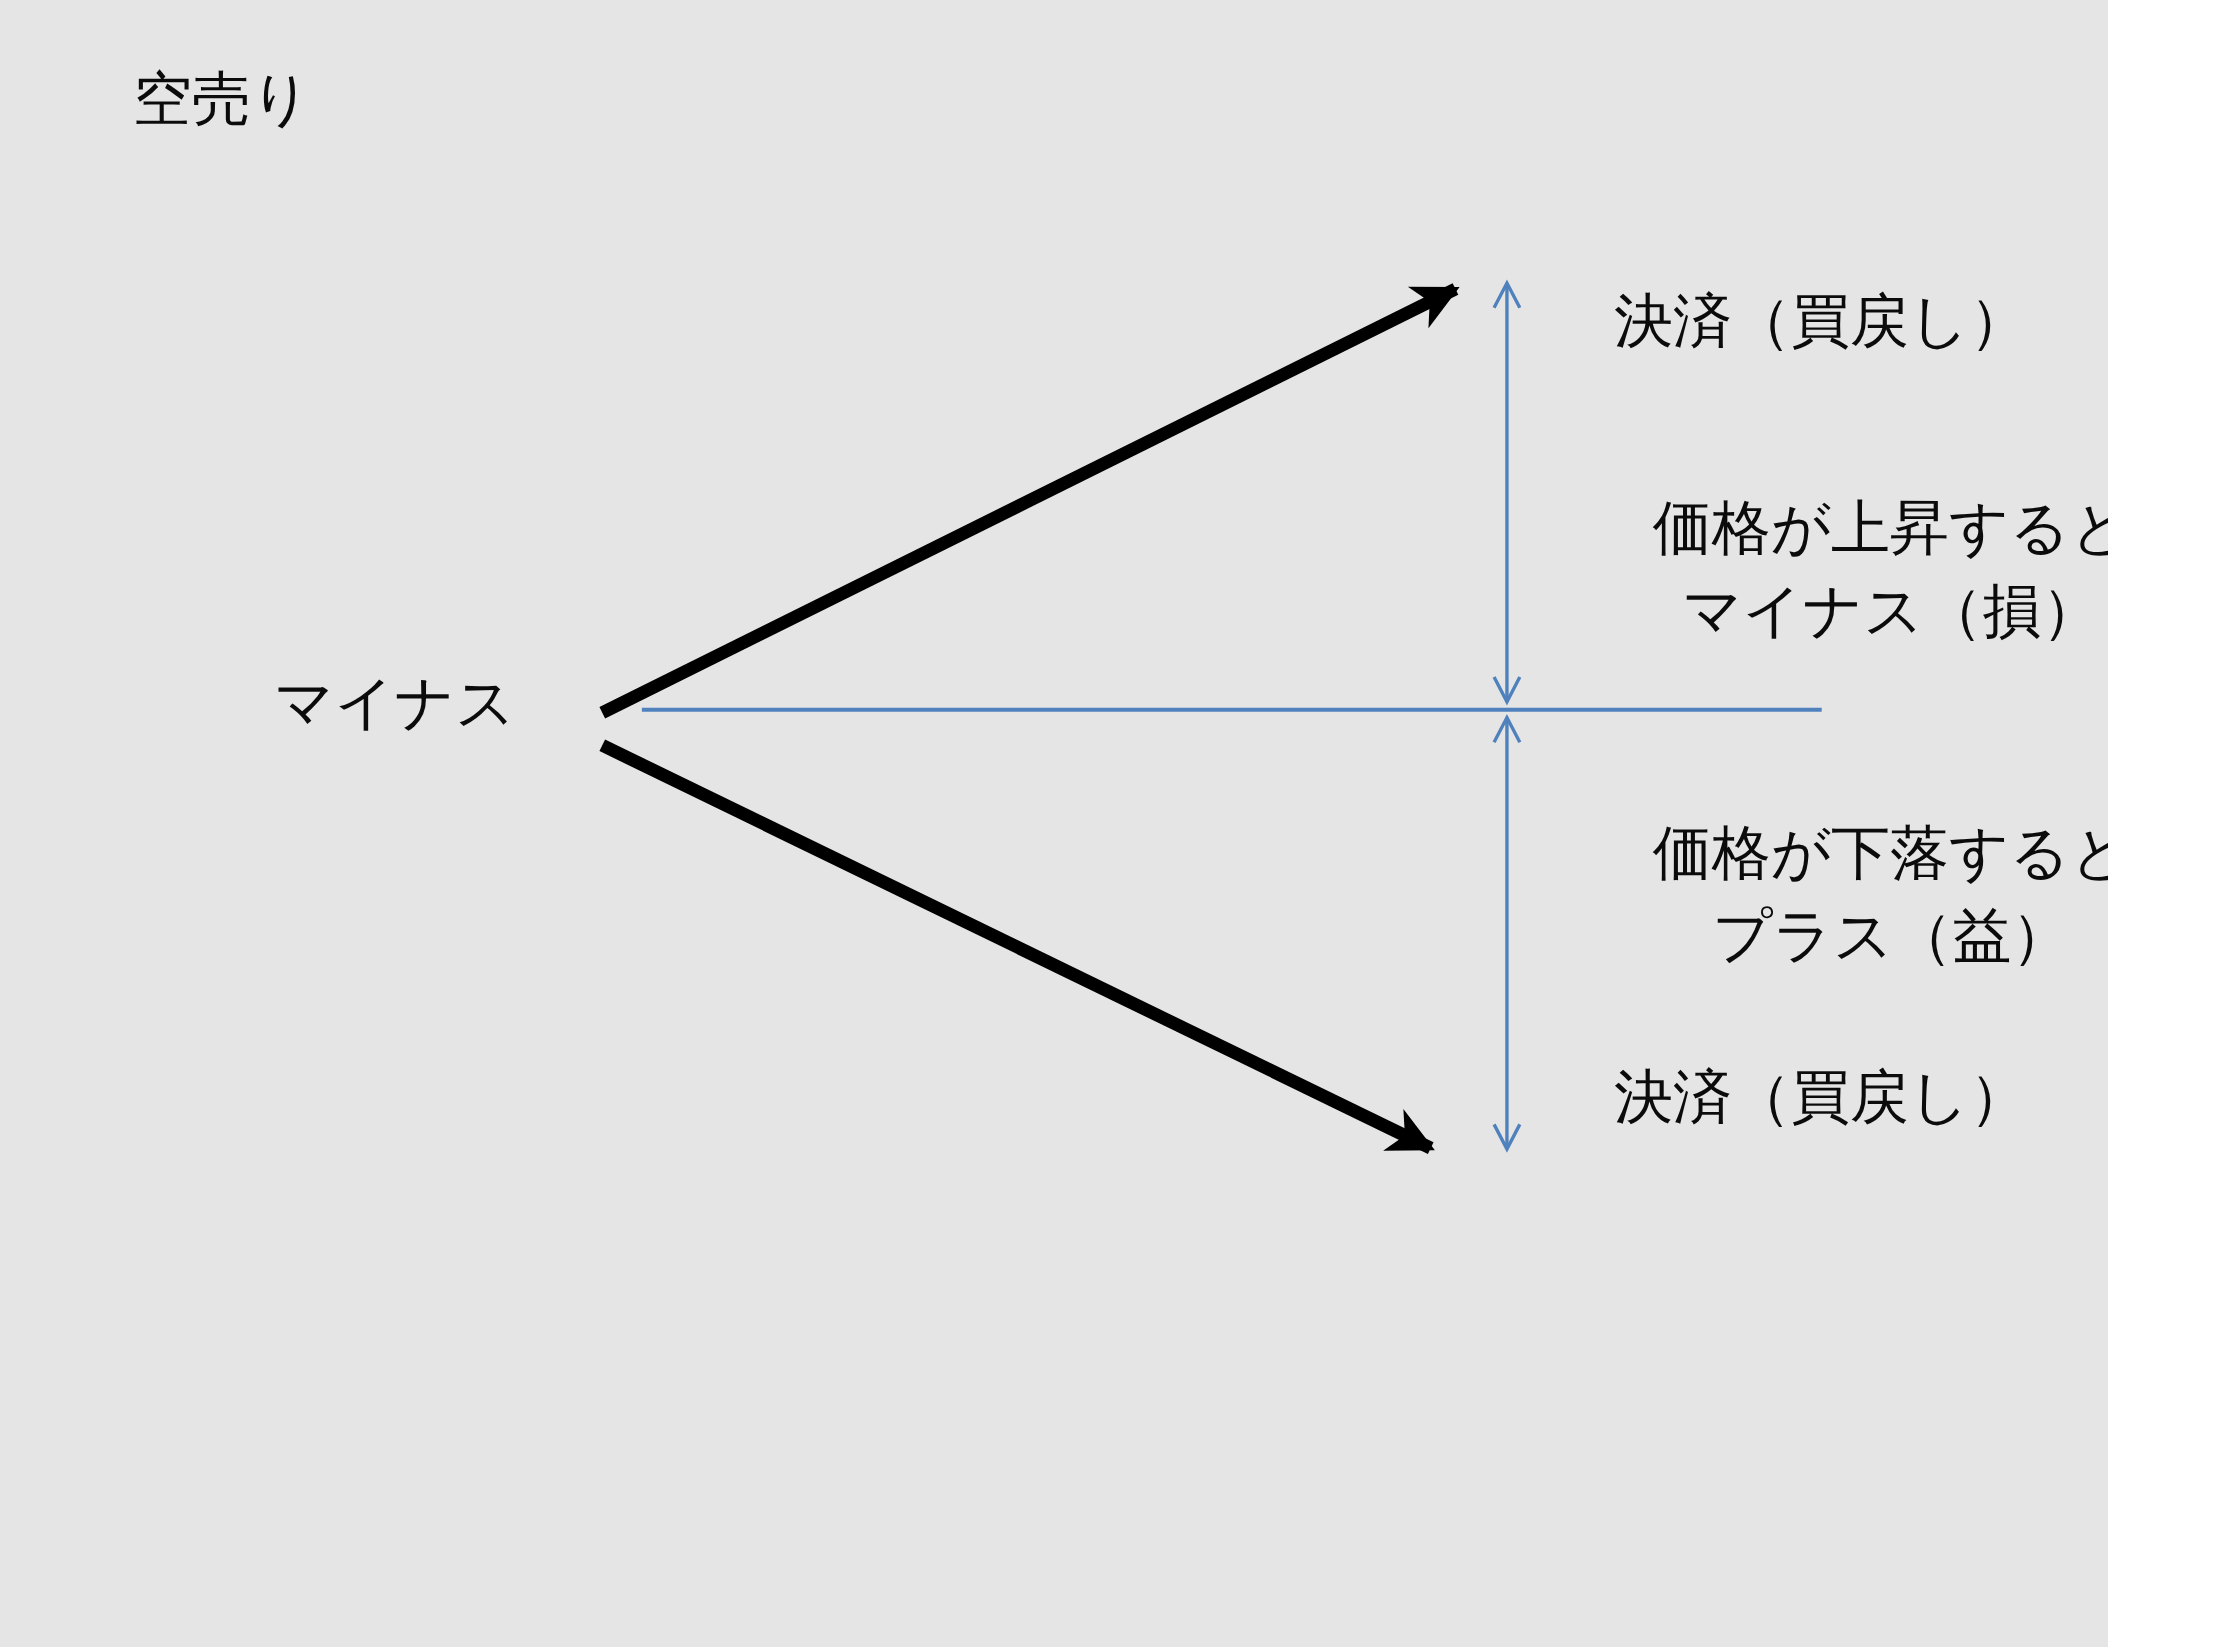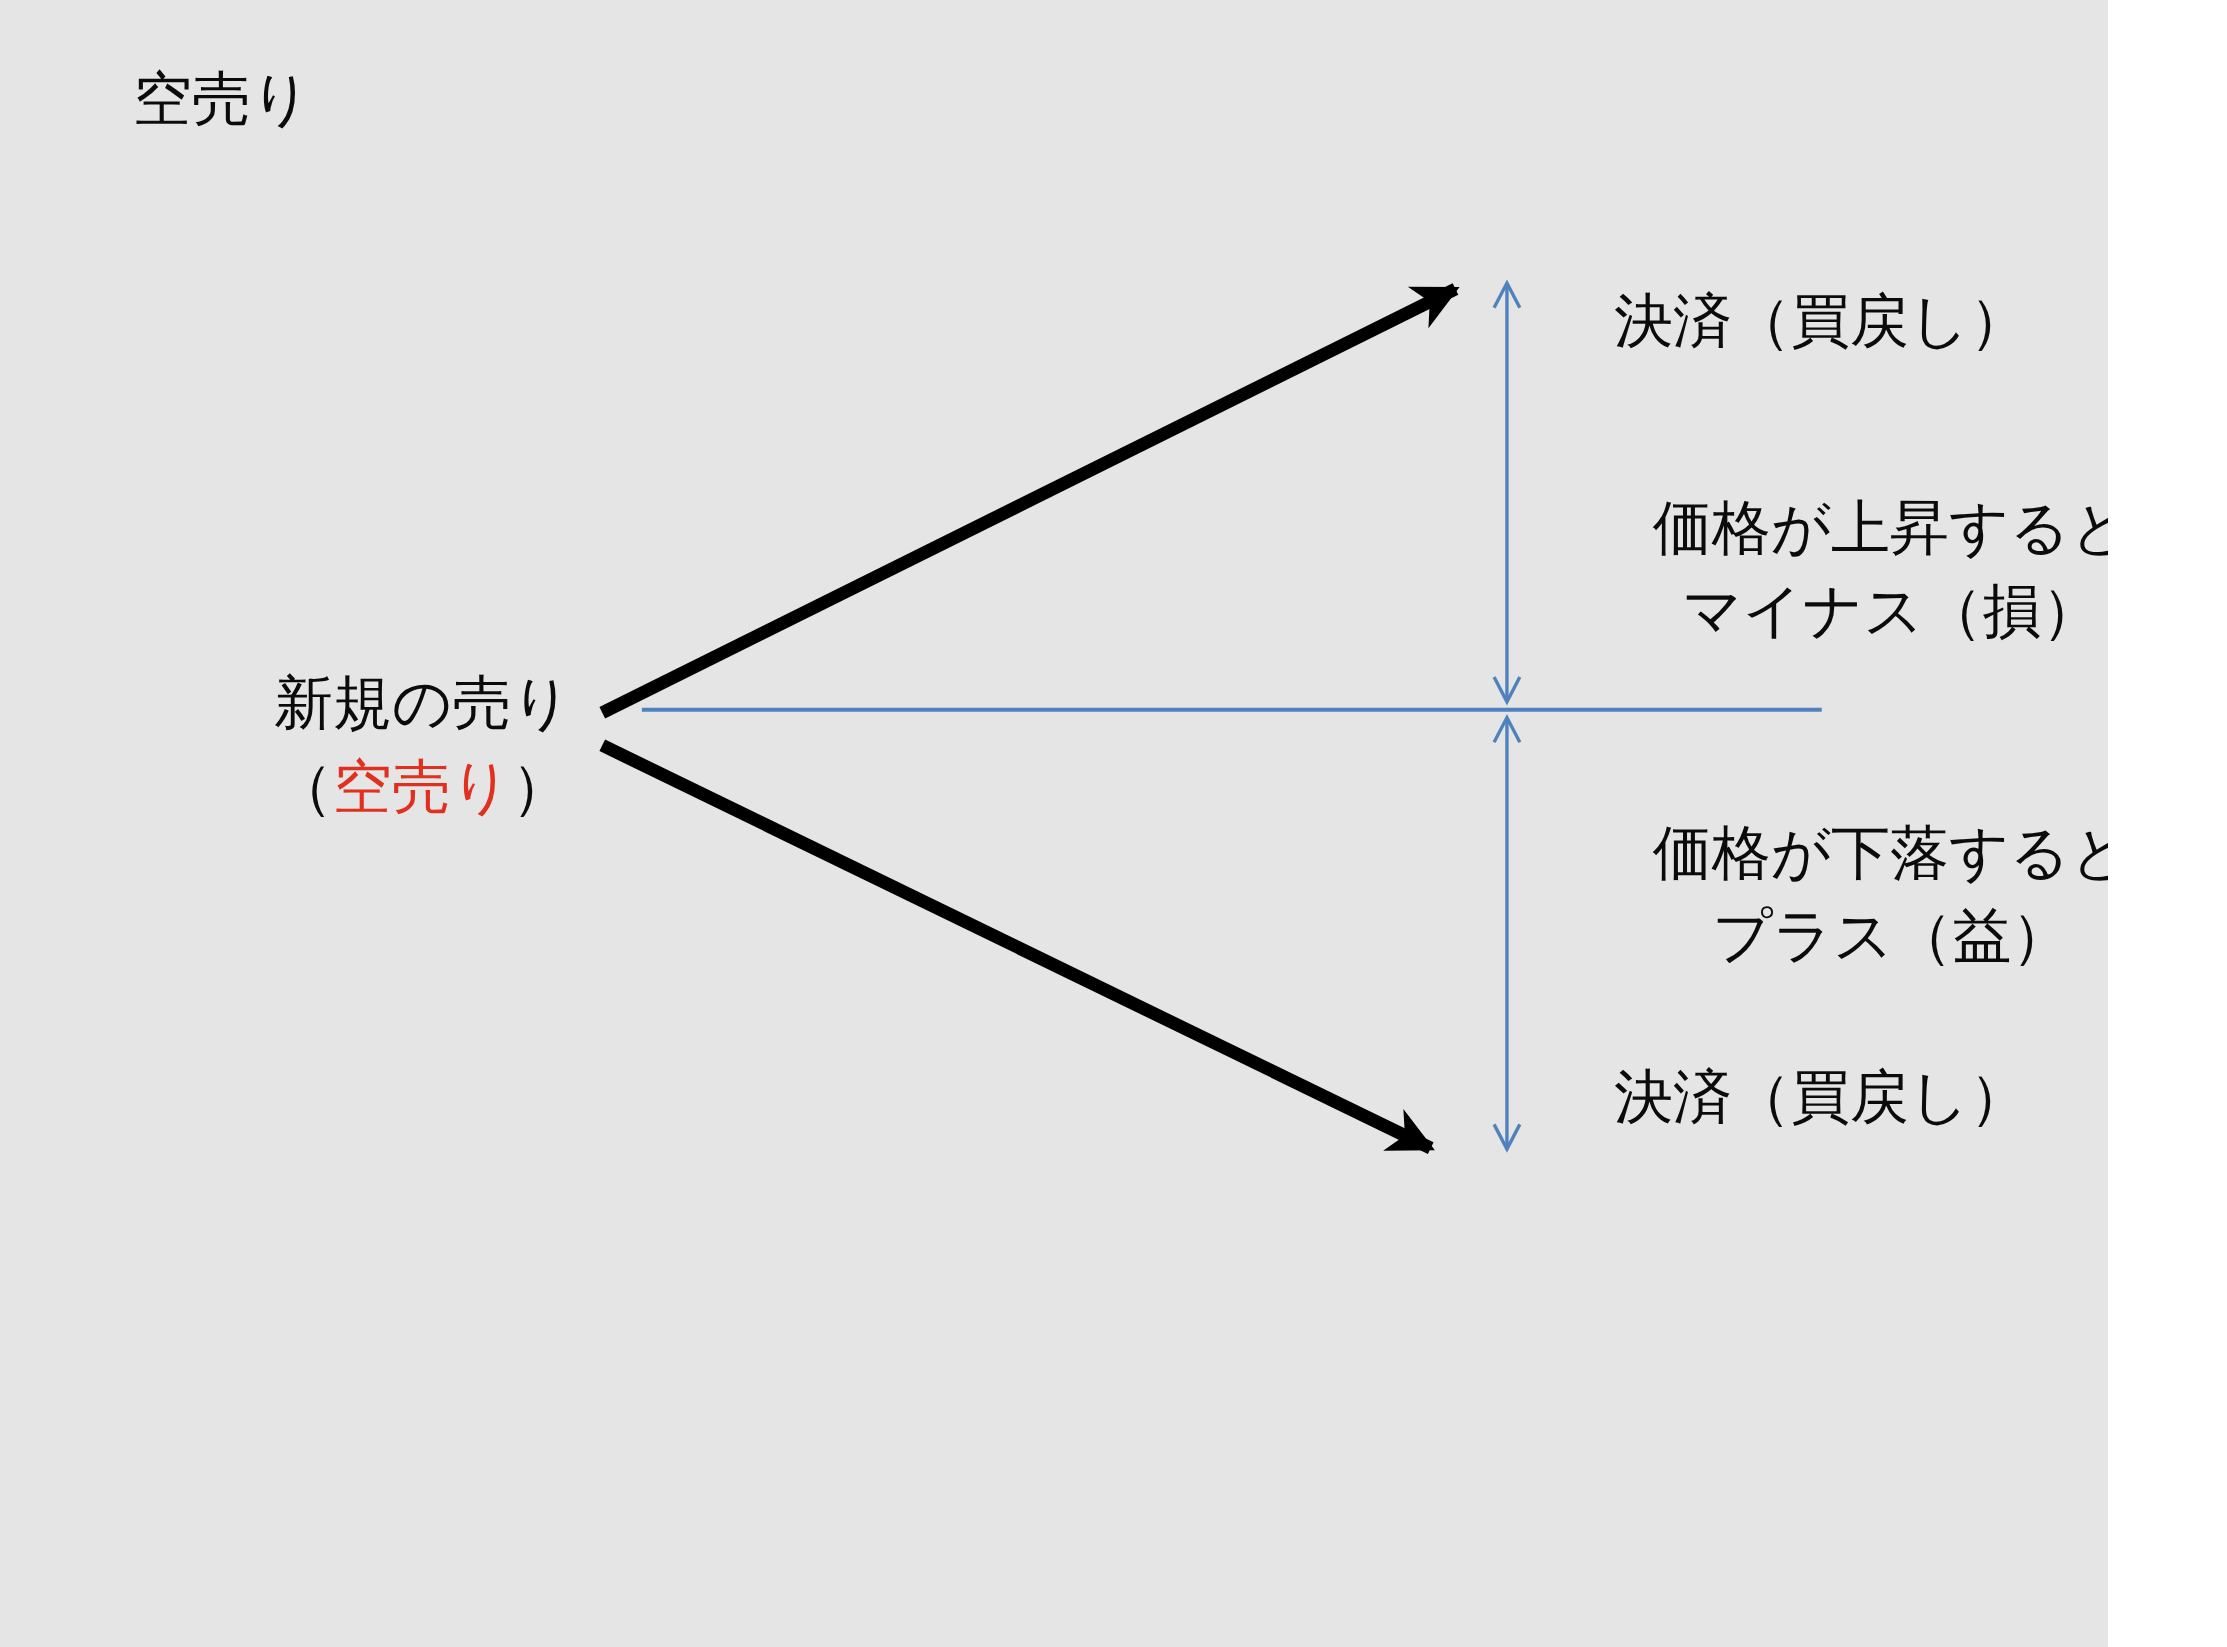--- a/index.html
+++ b/index.html
@@ -94,22 +94,21 @@
     <line x1="1522" y1="725" x2="1522" y2="1161" stroke="#4f81bd" stroke-width="3.4" marker-start="url(#openV)" marker-end="url(#openV)"></line>
 
     <line x1="608" y1="720" x2="1470" y2="292" stroke="#000000" stroke-width="13" marker-end="url(#stealthHead)"></line>
 
     <line x1="608" y1="753" x2="1445" y2="1160" stroke="#000000" stroke-width="13" marker-end="url(#stealthHead)"></line>
   </svg>
 
   <div class="txt slide-title">空売り</div>
 
   <div class="txt origin-label">
-    <div>新規の売り</div>
-    <div><span>（</span><span class="red">空売り</span><span>）</span></div>
+    <div>マイナス</div>
   </div>
 
   <div class="txt settlement-top">決済（買戻し）</div>
 
   <div class="price-block price-up-block">
     <div>価格が上昇すると</div>
     <div>マイナス（損）</div>
   </div>
 
   <div class="price-block price-down-block">

